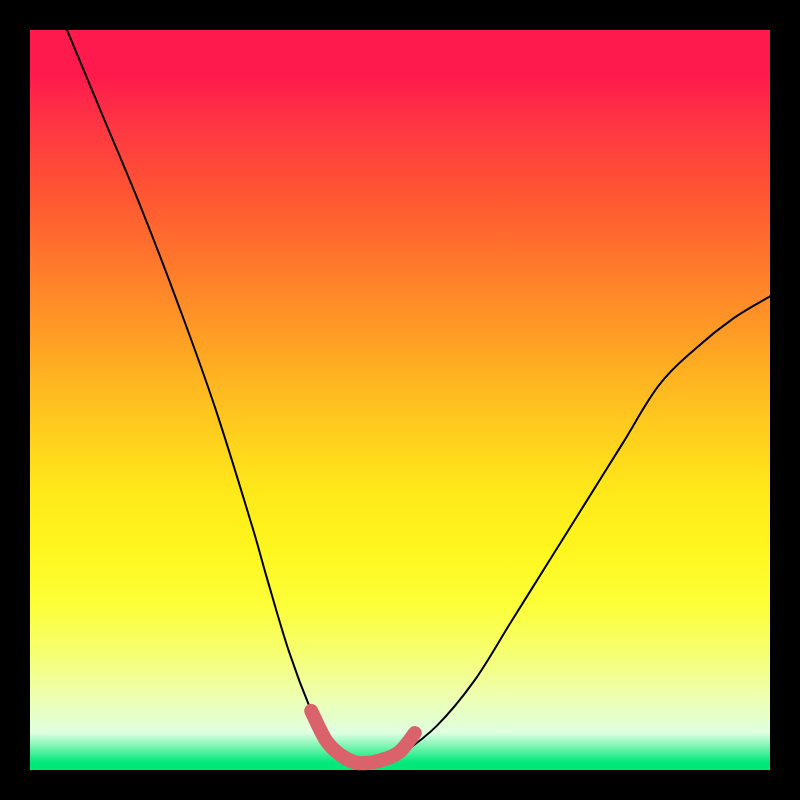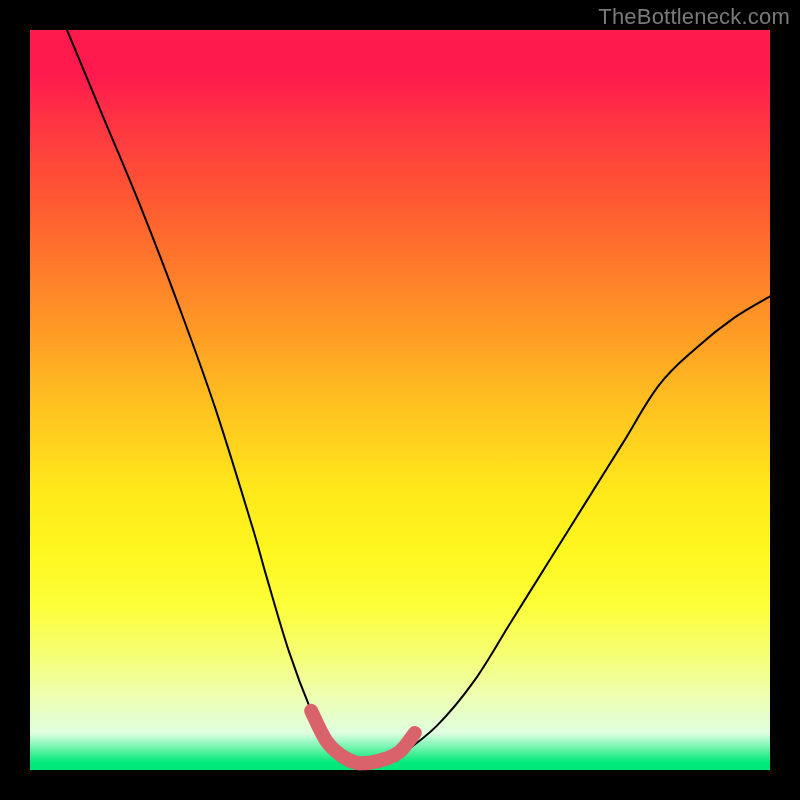--- a/index.html
+++ b/index.html
@@ -62,14 +62,13 @@
 <body>
 
 <div class="frame">
   <div class="plot"></div>
 
   <svg class="curves" viewBox="0 0 740 740" preserveAspectRatio="none">
     <path id="curve-main" fill="none" stroke="#000000" stroke-width="2" stroke-linecap="round" d="M 37 0 C 43.66 15.983999999999991, 60.68 56.83199999999995, 74 88.79999999999995 C 87.32 120.76799999999996, 97.68 144.3, 111 177.60000000000002 C 124.32 210.90000000000003, 134.68 237.836, 148 273.8 C 161.32 309.764, 171.68 337.44000000000005, 185 377.40000000000003 C 198.32 417.36, 212.676 465.164, 222 495.79999999999995 C 231.324 526.4359999999999, 230.14000000000001 524.956, 236.8 547.6 C 243.46 570.244, 251.008 597.624, 259 621.6 C 266.992 645.576, 274.53999999999996 664.8159999999999, 281.2 680.8 C 287.86 696.784, 290.67199999999997 702.408, 296 710.4 C 301.32800000000003 718.3919999999999, 304.14 721.2040000000001, 310.8 725.2 C 317.46000000000004 729.196, 325.008 731.268, 333 732.6 C 340.992 733.932, 348.53999999999996 733.932, 355.2 732.6 C 361.86 731.268, 360.676 731.86, 370 725.2 C 379.324 718.5400000000001, 393.68000000000006 708.9200000000001, 407.00000000000006 695.6 C 420.32000000000005 682.28, 430.68 669.8480000000001, 444 651.2 C 457.32 632.552, 467.68 613.312, 481 592 C 494.32 570.688, 504.68 554.112, 518 532.8 C 531.32 511.48799999999994, 541.68 494.91200000000003, 555 473.6 C 568.32 452.288, 578.68 435.712, 592 414.4 C 605.32 393.08799999999997, 615.68 372.51599999999996, 629 355.2 C 642.32 337.884, 652.68 330.18800000000005, 666 318.20000000000005 C 679.32 306.21200000000005, 689.68 297.92400000000004, 703 288.6 C 716.32 279.276, 733.34 270.39599999999996, 740 266.4"></path>
     <path id="curve-band" fill="none" stroke="#d9626b" stroke-width="14" stroke-linecap="round" stroke-linejoin="round" d="M 281.2 680.8 C 283.864 686.1279999999999, 290.67199999999997 702.408, 296 710.4 C 301.32800000000003 718.3919999999999, 305.472 721.2040000000001, 310.8 725.2 C 316.12800000000004 729.196, 320.272 731.268, 325.6 732.6 C 330.92800000000005 733.932, 335.07200000000006 733.2660000000001, 340.40000000000003 732.6 C 345.728 731.934, 349.872 730.898, 355.2 728.9 C 360.52799999999996 726.9019999999999, 364.67199999999997 726.162, 370 721.5 C 375.32800000000003 716.838, 382.136 706.33, 384.8 703"></path>
   </svg>
 
-  <div class="watermark">TheBottleneck.com</div>
 </div>
 
 </body></html>

